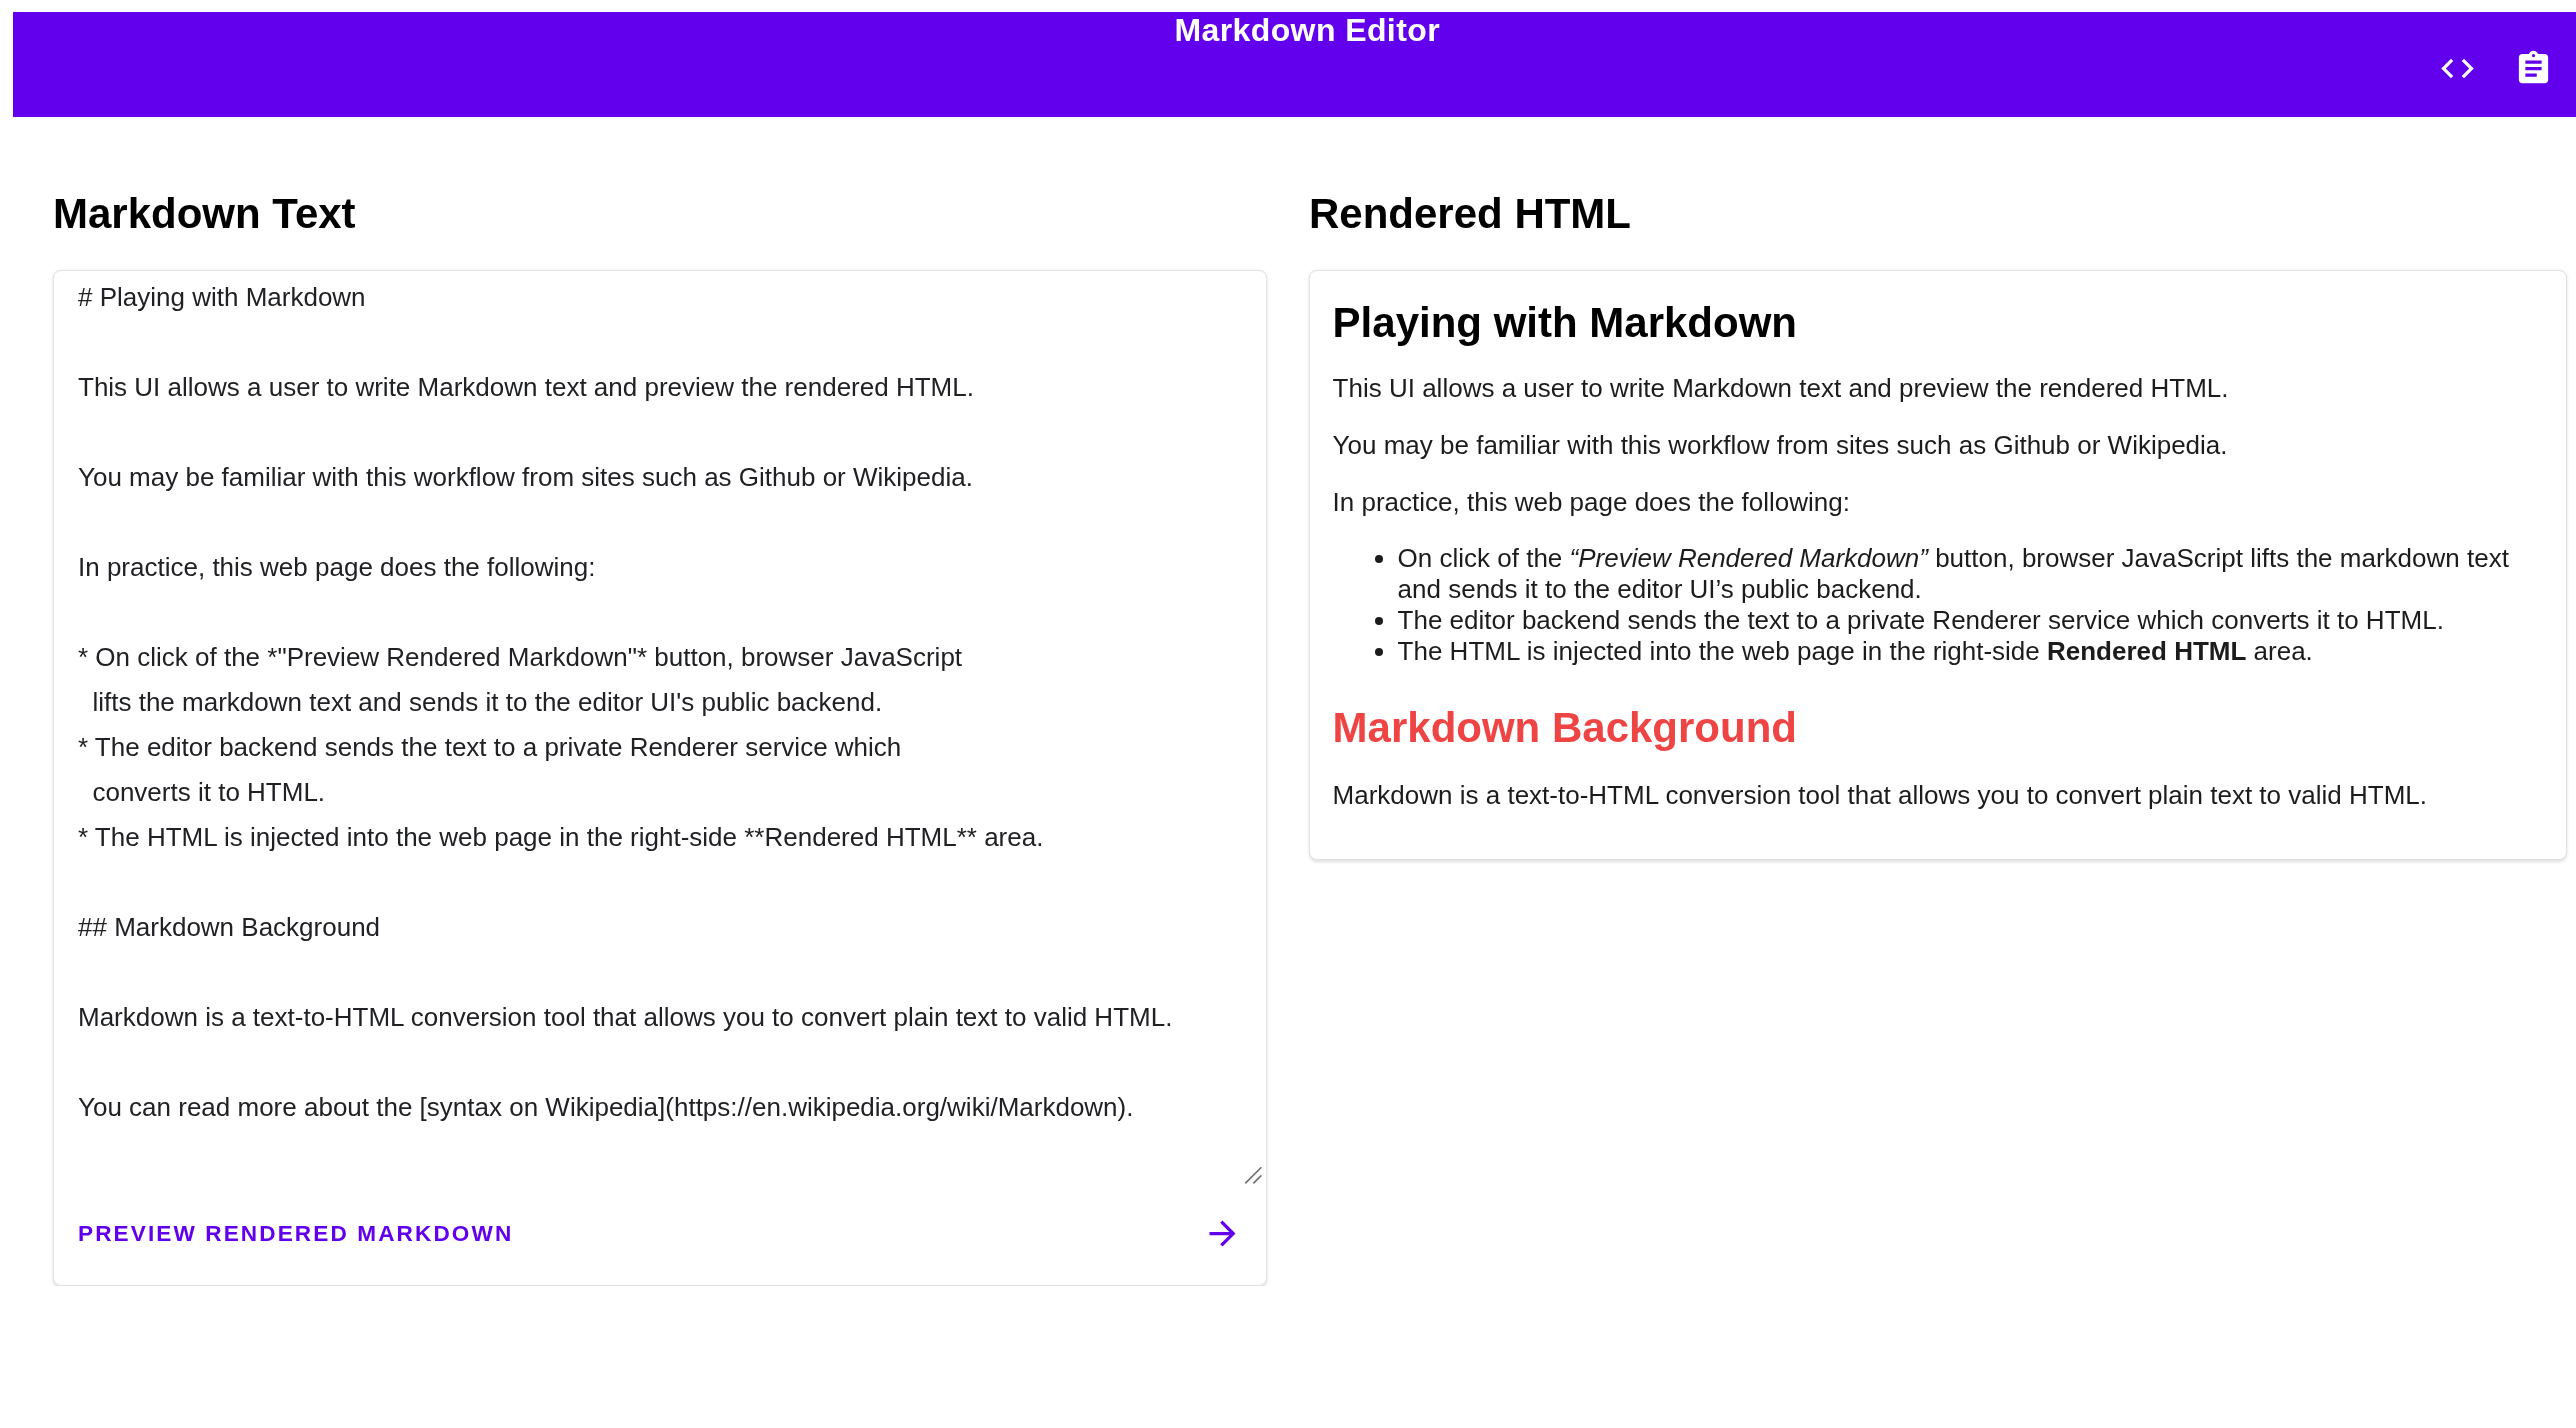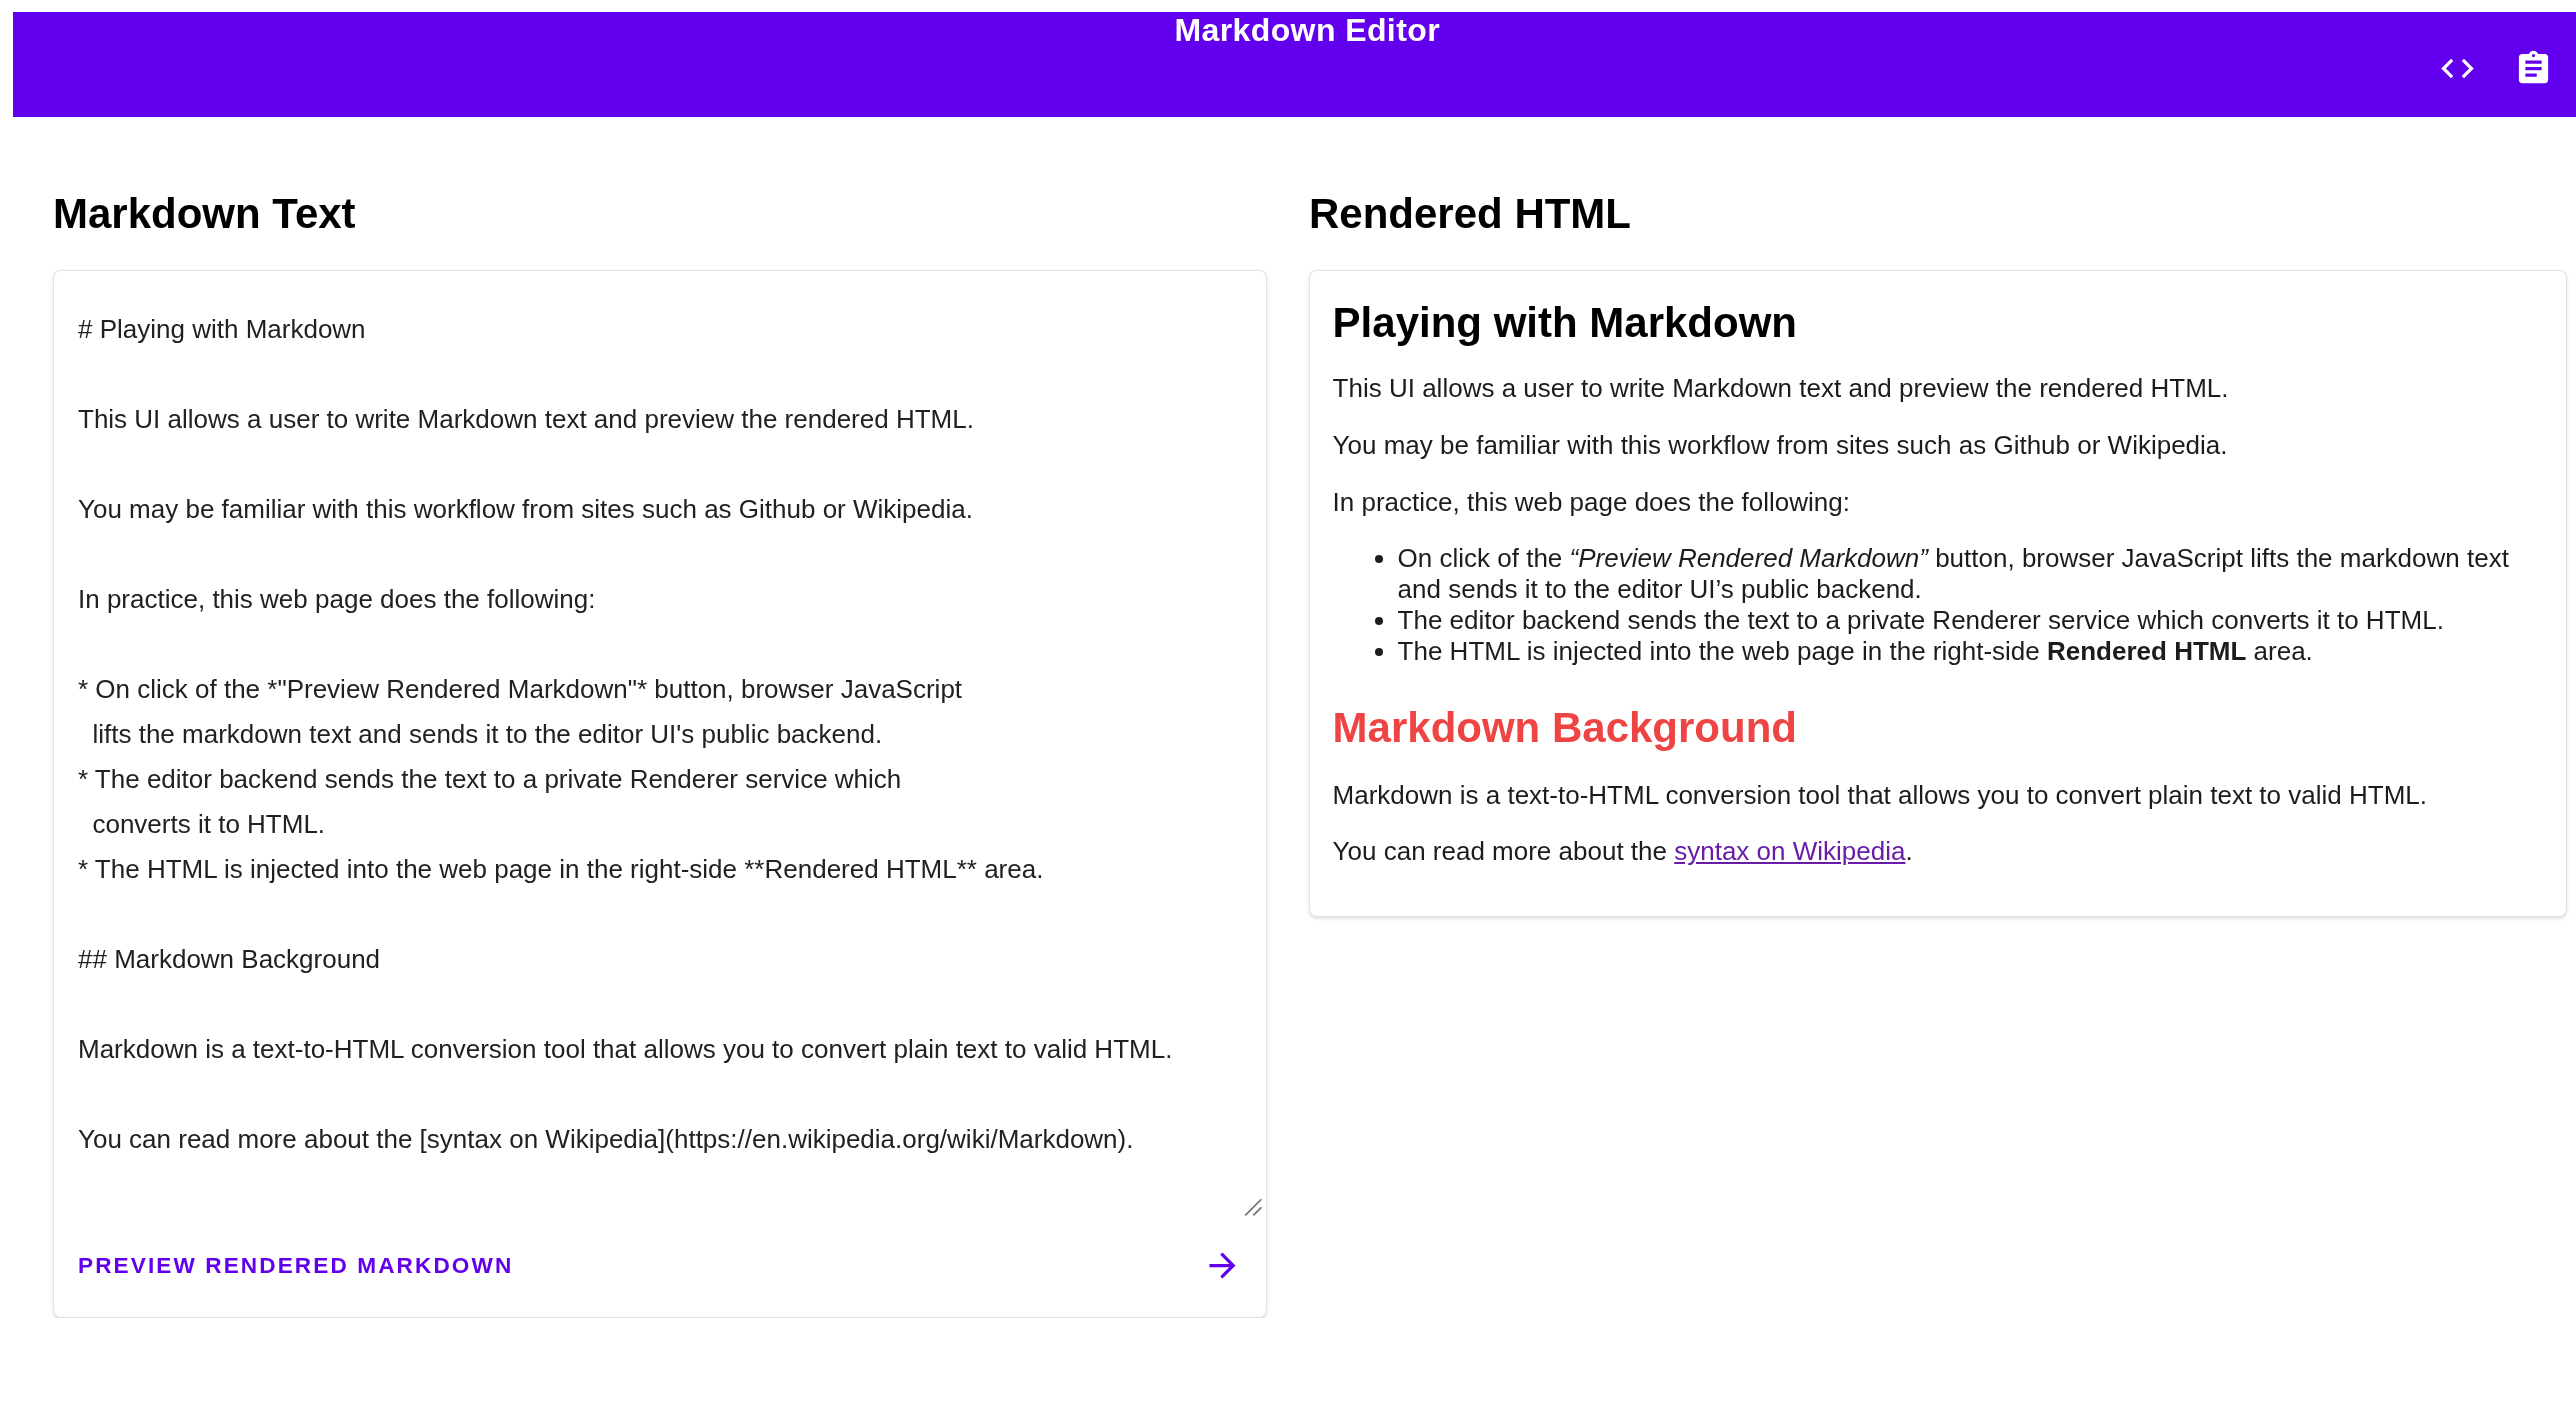--- a/index.html
+++ b/index.html
@@ -55,21 +55,21 @@
     margin: 73px 0 32px 0;
   }
   .card {
     background: #ffffff;
     border: 1.6px solid #e2e2e2;
     border-radius: 8px;
     box-shadow: 0 1.6px 3.2px rgba(0,0,0,0.13);
   }
 
   
-  .editor-card { padding-top: 36px; }
+  .editor-card { padding-top: 4px; }
   .textarea-wrap { position: relative; }
   .markdown-input {
     display: block;
     width: 100%;
     height: 913px;
     border: none;
     outline: none;
     resize: none;
     background: transparent;
     padding: 0 24px;
@@ -219,18 +219,17 @@
       <p>This UI allows a user to write Markdown text and preview the rendered HTML.</p>
       <p>You may be familiar with this workflow from sites such as Github or Wikipedia.</p>
       <p>In practice, this web page does the following:</p>
       <ul>
         <li><span>On click of the </span><em>“Preview Rendered Markdown”</em><span> button, browser JavaScript lifts the markdown text and sends it to the editor UI’s public backend.</span></li>
         <li>The editor backend sends the text to a private Renderer service which converts it to HTML.</li>
         <li><span>The HTML is injected into the web page in the right-side </span><strong>Rendered HTML</strong><span> area.</span></li>
       </ul>
       <h2>Markdown Background</h2>
       <p>Markdown is a text-to-HTML conversion tool that allows you to convert plain text to valid HTML.</p>
-      <p><span>You can read more about the </span><a href="#">syntax on Wikipedia</a><span>.</span></p>
     </div>
   </section>
 
 </main>
 
 
 </body></html>

